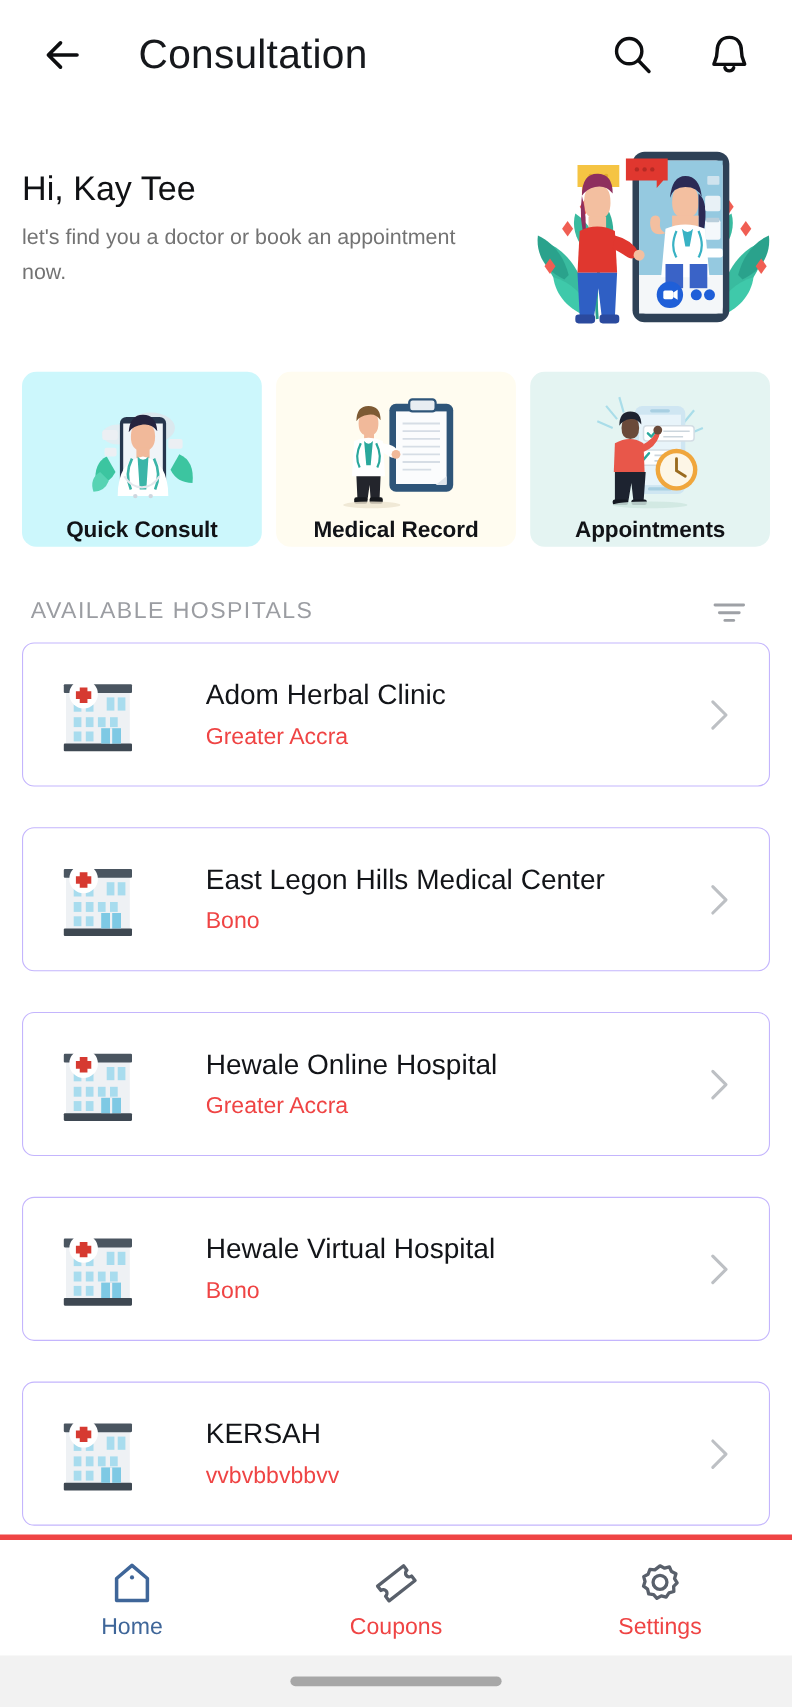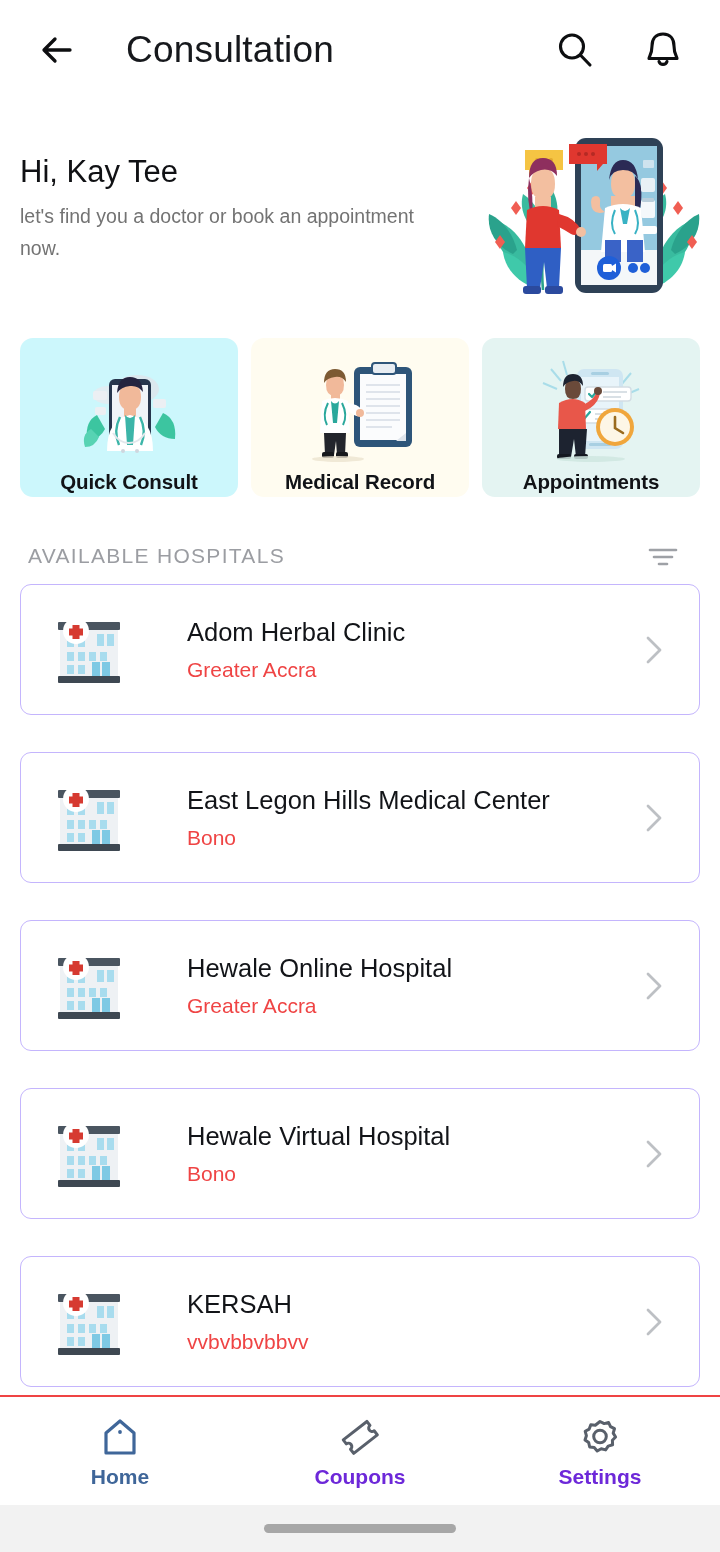--- a/index.html
+++ b/index.html
@@ -185,37 +185,36 @@
     display: flex; align-items: center; justify-content: center;
   }
 
   
   .bottom-nav {
     position: absolute;
     left: 0; right: 0;
     bottom: 47px;
     height: 110px;
     background: #ffffff;
-    border-top: 2px solid #ef4444;
-    display: flex;
-    align-items: center;
-    font-weight: bold;
+    border-top: 5px solid #ef4444;
+    display: flex;
+    align-items: center;
   }
   .nav-item {
     flex: 1 1 0;
     display: flex;
     flex-direction: column;
     align-items: center;
     justify-content: center;
     gap: 7px;
     cursor: pointer;
   }
   .nav-label {
     font-size: 21px;
-    color: #6d28d9;
+    color: #ef4444;
     line-height: 1;
   }
   .nav-item.active .nav-label { color: #3f6699; }
 
   
   .home-indicator-area {
     position: absolute;
     left: 0; right: 0; bottom: 0;
     height: 47px;
     background: #f2f2f2;

